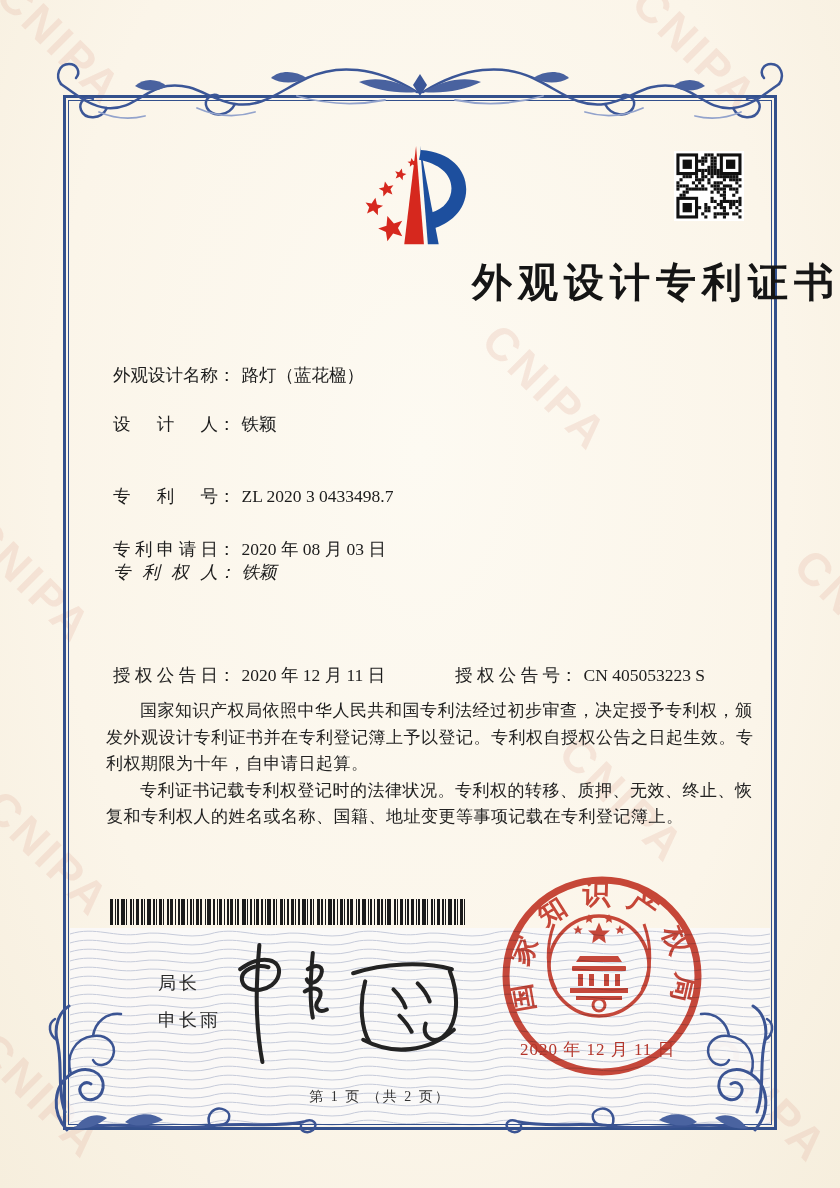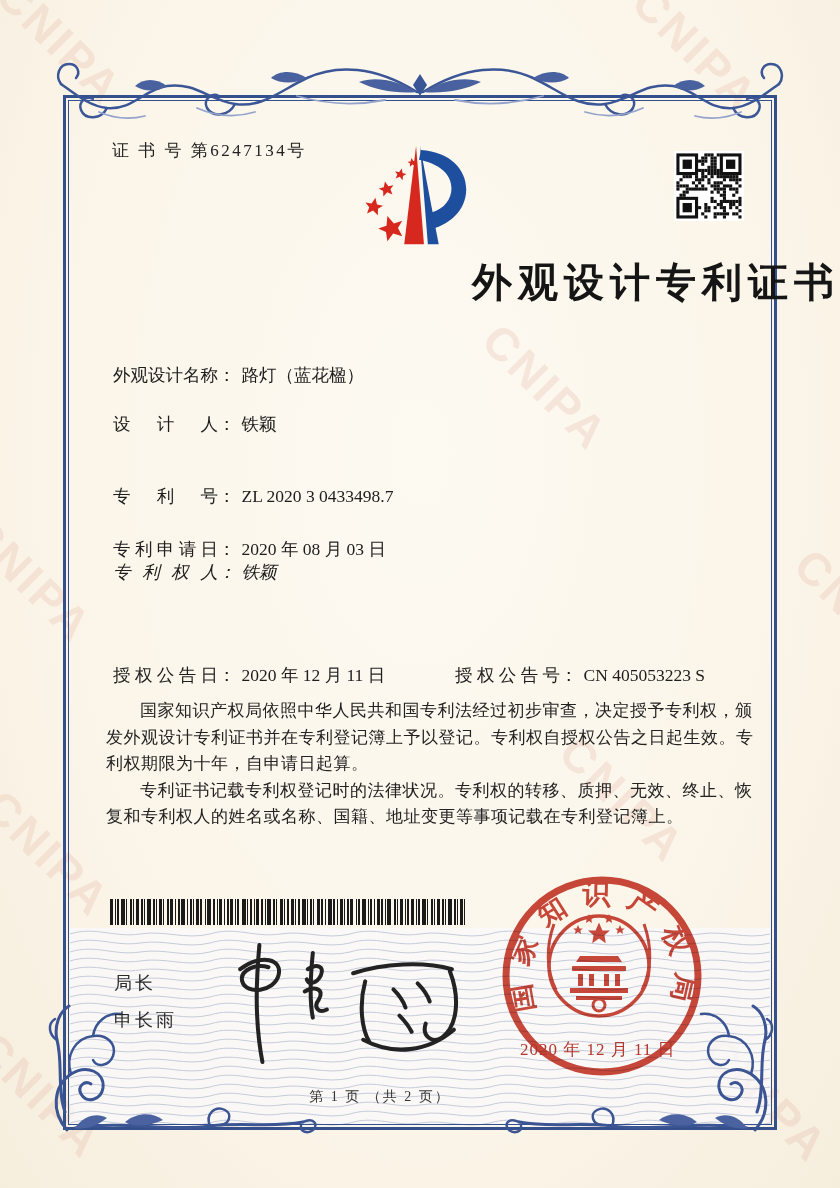--- a/index.html
+++ b/index.html
@@ -36,21 +36,21 @@
   .addr{max-width:424px;}
   .r1{top:362px;} .r2{top:411px;} .r3{top:483px;} .r4{top:510px;margin-top:26px;} .r5{top:559px;font-style:italic;}
   .r6{top:608px;} .r7{top:662px;}
   .grant2{position:absolute;left:342px;top:0;white-space:nowrap;}
   .paras{position:absolute;left:106px;top:698px;width:652px;font-size:17px;line-height:26.5px;
          color:#222;letter-spacing:.5px;z-index:4;}
   .paras p{margin:0;text-indent:2em;}
   .barcode{position:absolute;left:110px;top:899px;width:368px;height:26px;z-index:4;}
   .signer{position:absolute;left:114px;top:971px;font-size:18px;letter-spacing:3px;color:#2a2a2a;
           font-family:"Liberation Sans","DejaVu Sans",sans-serif;z-index:4;}
-  .signer div{margin-bottom:13px;}
+  .signer div{margin-bottom:13px;margin-left:44px;}
   .sig{position:absolute;left:212px;top:938px;width:252px;height:128px;z-index:5;}
   .seal{position:absolute;left:492px;top:866px;width:220px;height:220px;z-index:5;
         mix-blend-mode:multiply;opacity:.92;}
   .seal-date{position:absolute;left:520px;top:1038px;width:190px;font-size:17px;color:#b3352b;
              letter-spacing:1px;z-index:6;}
   .pg-footer{position:absolute;left:0;top:1088px;width:760px;text-align:center;font-size:14px;
              letter-spacing:2px;color:#333;z-index:4;}
   .cont-note{position:absolute;left:0;top:1146px;width:840px;text-align:center;font-size:16px;
              letter-spacing:1px;color:#3a3a3a;z-index:4;margin-top:41px;}
 </style>
@@ -119,21 +119,20 @@
     <path d="M375,20 l7,11 -7,11 -7,-11 Z" fill="#3b5697"></path>
   </svg>
 
   <svg class="orn" style="left:45px;top:1002px" width="280" height="132" viewBox="0 0 280 132">
     <use href="#cornerFl"></use>
   </svg>
   <svg class="orn" style="left:497px;top:1002px" width="280" height="132" viewBox="0 0 280 132">
     <use href="#cornerFl" transform="translate(280,0) scale(-1,1)"></use>
   </svg>
 
-  <div class="cert-no">证 书 号 第6247134号</div>
 
   <svg class="logo" viewBox="0 0 130 120">
     <path d="M61,2 L49,102 L69,102 Z" fill="#d6281e"></path>
     <path d="M65,2 L84,102 L73,102 Z" fill="#1d4f9e"></path>
     <path d="M66,6 C96,8 112,26 112,46 C112,68 94,82 78,86 L76,70 C90,66 97,56 97,45 C97,30 84,20 64,16 Z" fill="#1d4f9e"></path>
     <g fill="#d6281e">
       <use href="#star" transform="translate(36,86) scale(1.35) rotate(-18)"></use>
       <use href="#star" transform="translate(18,64) scale(0.95) rotate(10)"></use>
       <use href="#star" transform="translate(31,46) scale(0.8) rotate(-12)"></use>
       <use href="#star" transform="translate(45,31) scale(0.62) rotate(14)"></use>

